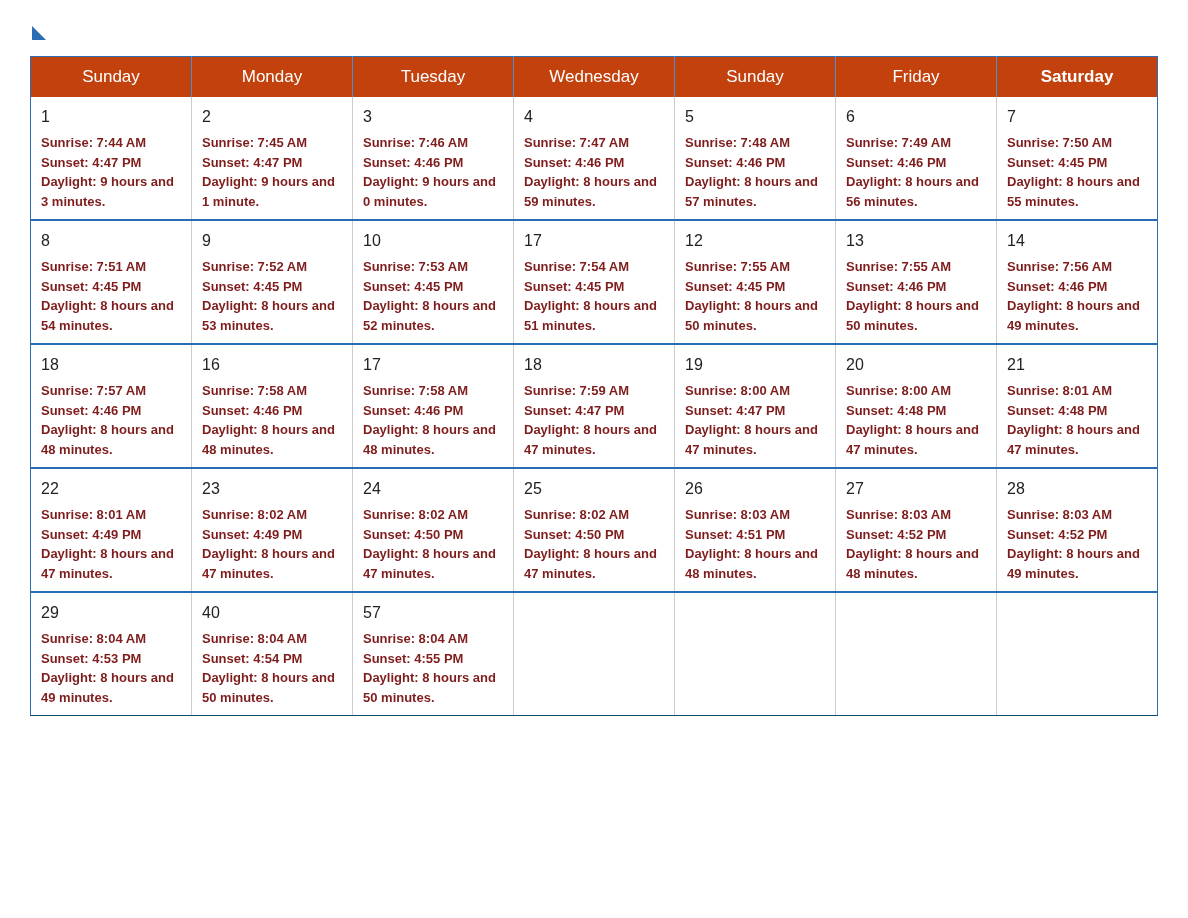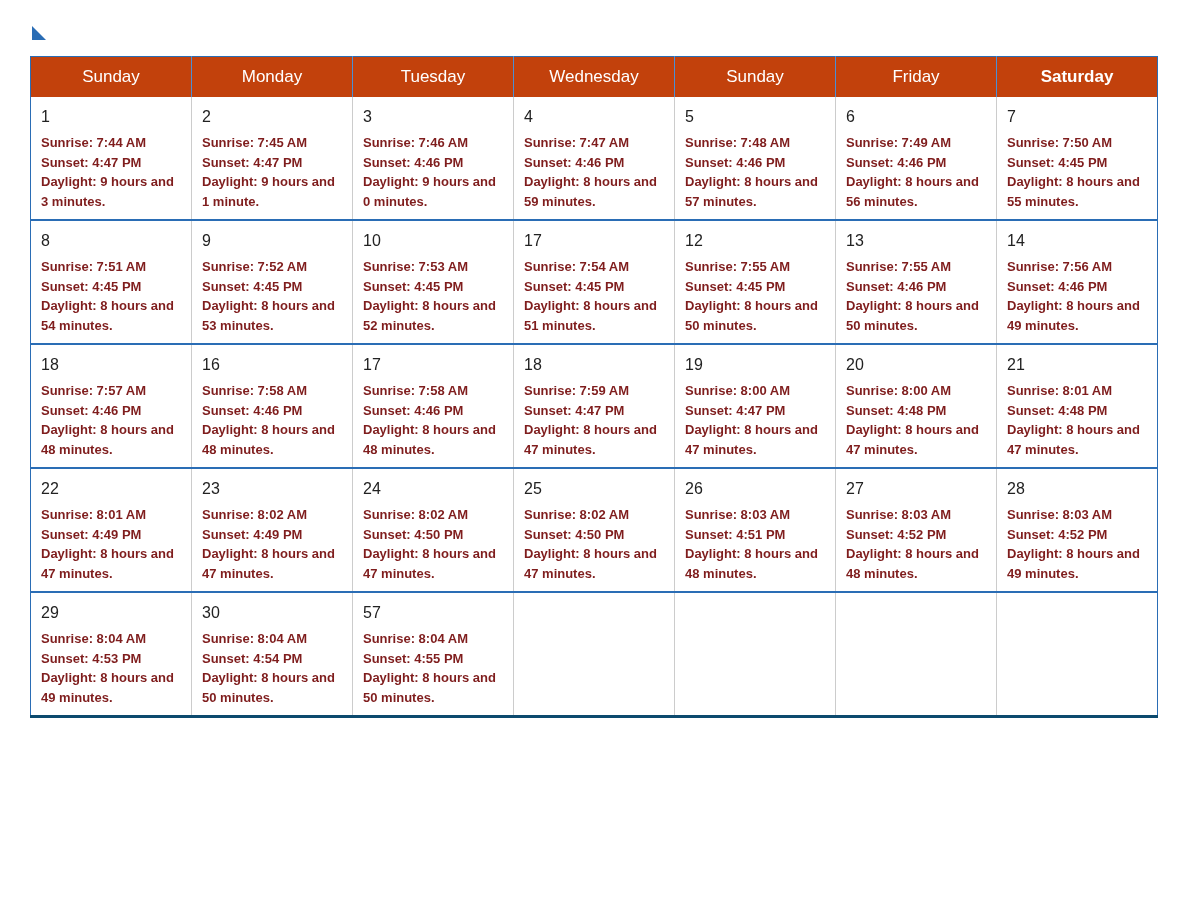--- a/index.html
+++ b/index.html
@@ -85,21 +85,21 @@
       border-bottom: 2px solid #2a6db5;
       width: 14.28%;
       font-size: 13px;
       color: #333;
       line-height: 1.5;
     }
     .calendar-table td:last-child {
       border-right: none;
     }
     .calendar-table tr:last-child td {
-      border-bottom: 3px solid #0c4a6e;
+      border-bottom: 1px solid #0c4a6e;
       margin-left: 20px;
     }
     .day-num {
       font-size: 16px;
       font-weight: normal;
       color: #222;
       display: block;
       margin-bottom: 4px;
     }
     .day-info {
@@ -173,21 +173,21 @@
         <td><span class="day-num">22</span><span class="day-info">Sunrise: 8:01 AM<br>Sunset: 4:49 PM<br>Daylight: 8 hours and 47 minutes.</span></td>
         <td><span class="day-num">23</span><span class="day-info">Sunrise: 8:02 AM<br>Sunset: 4:49 PM<br>Daylight: 8 hours and 47 minutes.</span></td>
         <td><span class="day-num">24</span><span class="day-info">Sunrise: 8:02 AM<br>Sunset: 4:50 PM<br>Daylight: 8 hours and 47 minutes.</span></td>
         <td><span class="day-num">25</span><span class="day-info">Sunrise: 8:02 AM<br>Sunset: 4:50 PM<br>Daylight: 8 hours and 47 minutes.</span></td>
         <td><span class="day-num">26</span><span class="day-info">Sunrise: 8:03 AM<br>Sunset: 4:51 PM<br>Daylight: 8 hours and 48 minutes.</span></td>
         <td><span class="day-num">27</span><span class="day-info">Sunrise: 8:03 AM<br>Sunset: 4:52 PM<br>Daylight: 8 hours and 48 minutes.</span></td>
         <td><span class="day-num">28</span><span class="day-info">Sunrise: 8:03 AM<br>Sunset: 4:52 PM<br>Daylight: 8 hours and 49 minutes.</span></td>
       </tr>
       <tr>
         <td><span class="day-num">29</span><span class="day-info">Sunrise: 8:04 AM<br>Sunset: 4:53 PM<br>Daylight: 8 hours and 49 minutes.</span></td>
-        <td><span class="day-num">30</span><span class="day-info">Sunrise: 8:04 AM<br>Sunset: 4:54 PM<br>Daylight: 8 hours and 50 minutes.</span></td>
+        <td><span class="day-num">40</span><span class="day-info">Sunrise: 8:04 AM<br>Sunset: 4:54 PM<br>Daylight: 8 hours and 50 minutes.</span></td>
         <td><span class="day-num">57</span><span class="day-info">Sunrise: 8:04 AM<br>Sunset: 4:55 PM<br>Daylight: 8 hours and 50 minutes.</span></td>
         <td class="empty-cell"></td>
         <td class="empty-cell"></td>
         <td class="empty-cell"></td>
         <td class="empty-cell"></td>
       </tr>
     </tbody>
 </table>
 
 </body></html>

